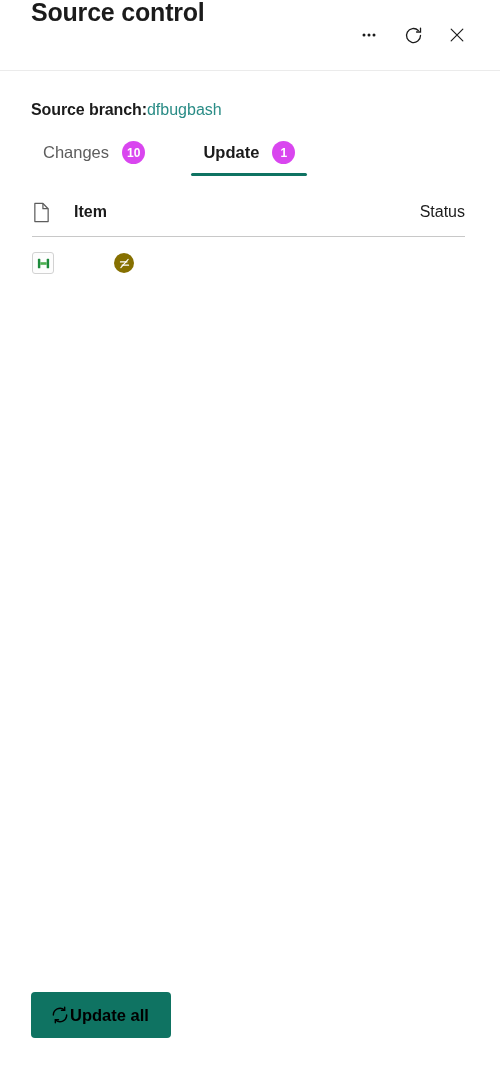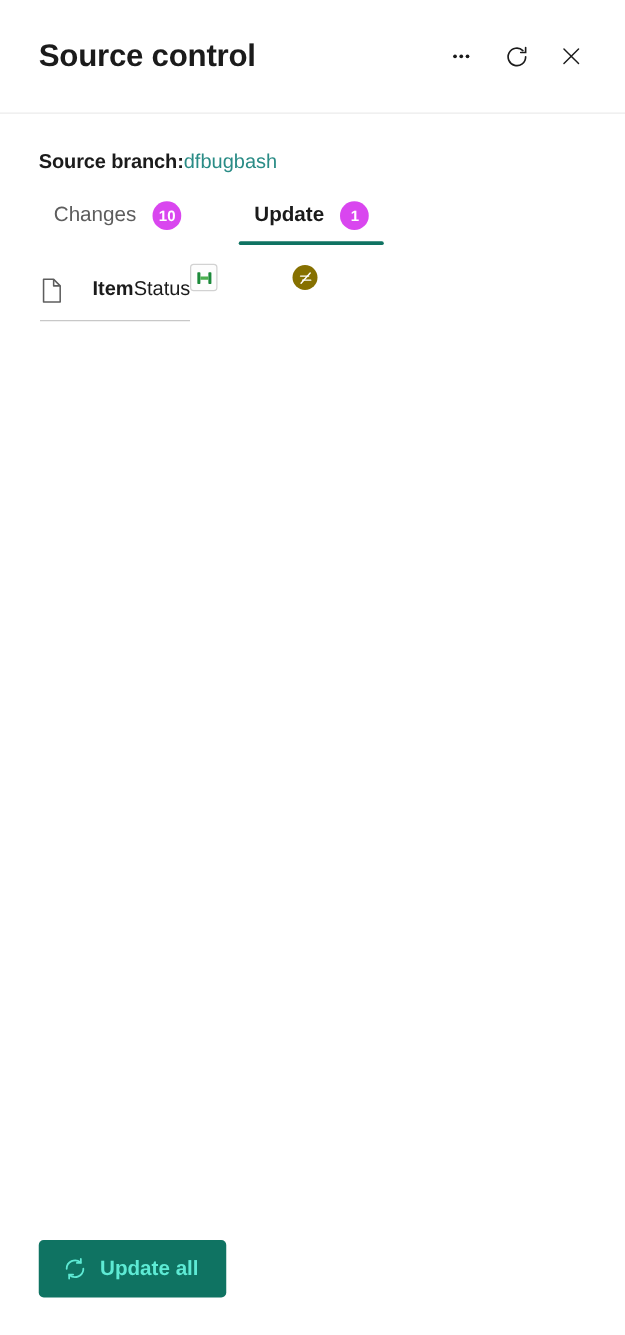--- a/index.html
+++ b/index.html
@@ -18,24 +18,23 @@
     position: relative;
     width: 500px;
     height: 1068px;
     display: flex;
     flex-direction: column;
     background: #ffffff;
   }
 
   
   .header {
-    height: 91px;
+    height: 71px;
     box-sizing: border-box;
     display: flex;
-    align-items: center;
     padding: 0 26px 0 31px;
     border-bottom: 1px solid #ebebeb;
     flex: 0 0 auto;
   }
   .header-title {
     font-size: 25px;
     font-weight: 600;
     letter-spacing: -0.2px;
     color: #1b1b1b;
     flex: 1 1 auto;
@@ -133,21 +132,21 @@
     align-items: center;
     justify-content: center;
     line-height: 1;
   }
 
   
   .table {
     padding: 0 35px 0 32px;
     flex: 1 1 auto;
     display: flex;
-    flex-direction: row;
+    flex-direction: column;
     min-height: 0;
   }
   .table-head {
     display: flex;
     align-items: center;
     height: 48px;
     border-bottom: 1px solid #c8c8c8;
     padding-top: 12px;
   }
   .col-icon {
@@ -219,23 +218,23 @@
   }
 
   
   .footer {
     flex: 0 0 auto;
     padding: 0 31px 30px 31px;
   }
   .primary-btn {
     display: inline-flex;
     align-items: center;
-    gap: 10px;
+    gap: 0;
     background: #0f7362;
-    color: #5eead4;
+    color: #000000;
     border: none;
     border-radius: 4px;
     padding: 13px 22px 13px 19px;
     font-size: 16.5px;
     font-weight: 700;
     font-family: inherit;
     cursor: pointer;
     line-height: 1;
   }
 </style>

